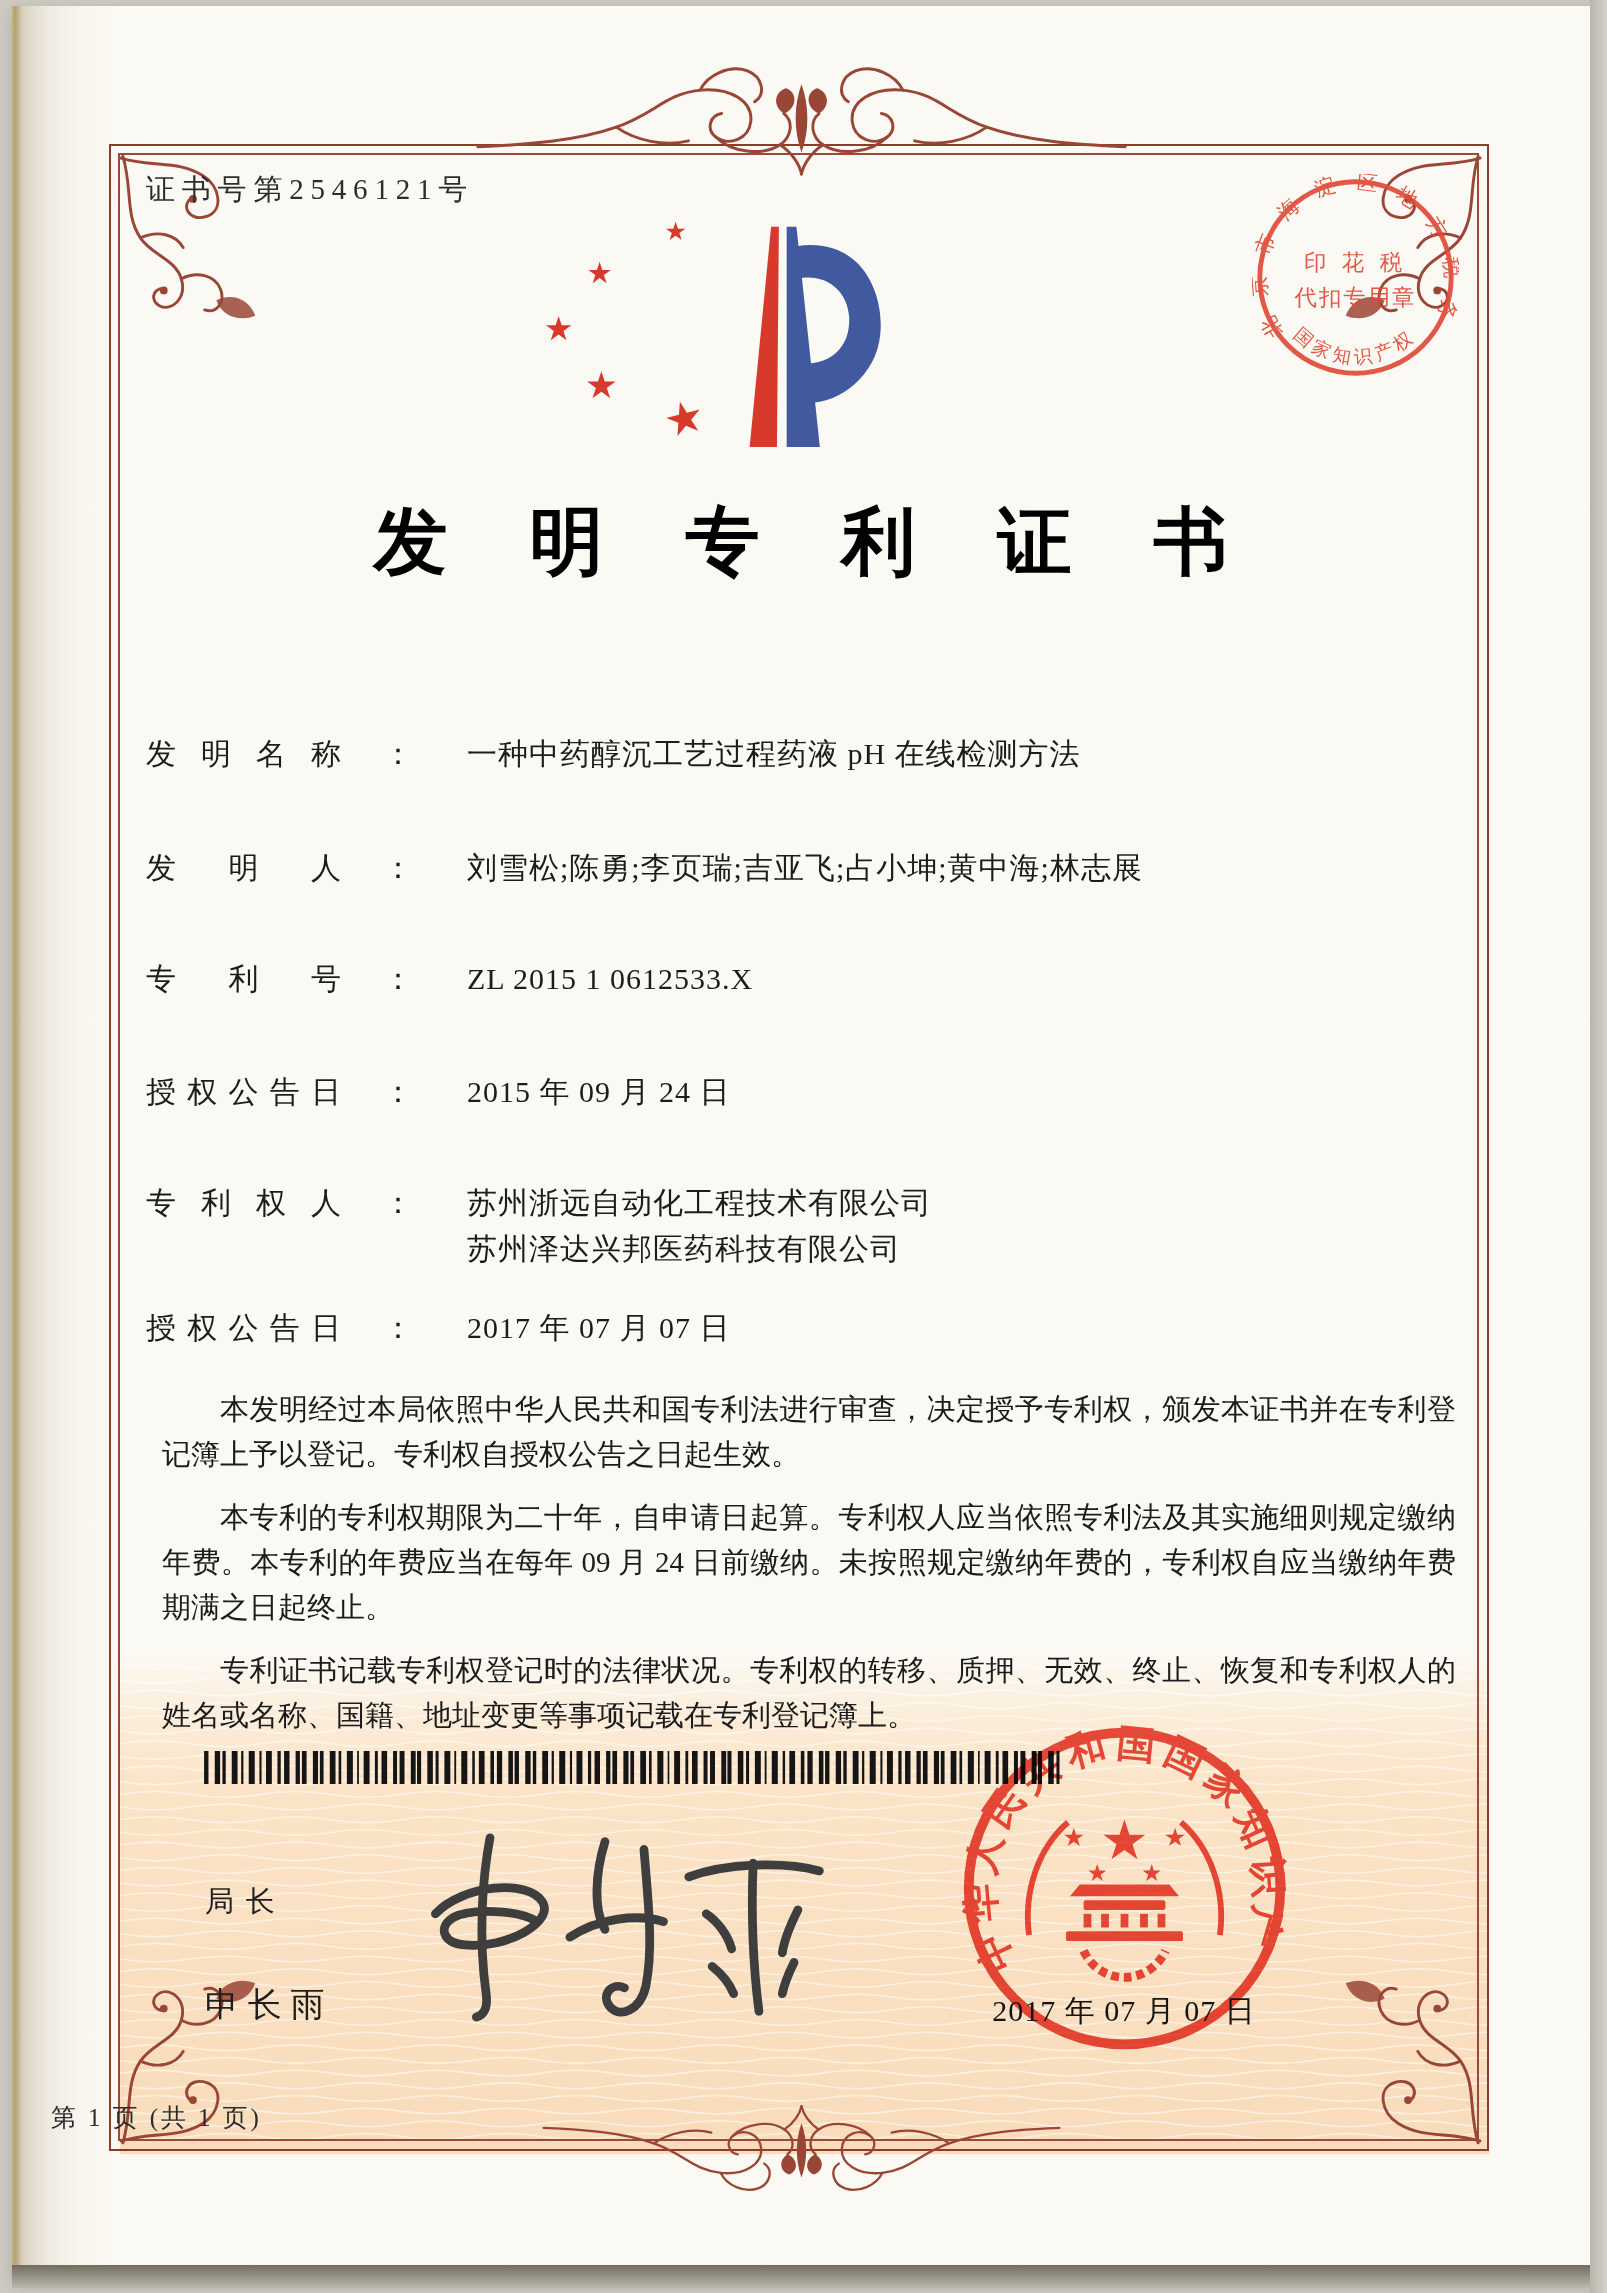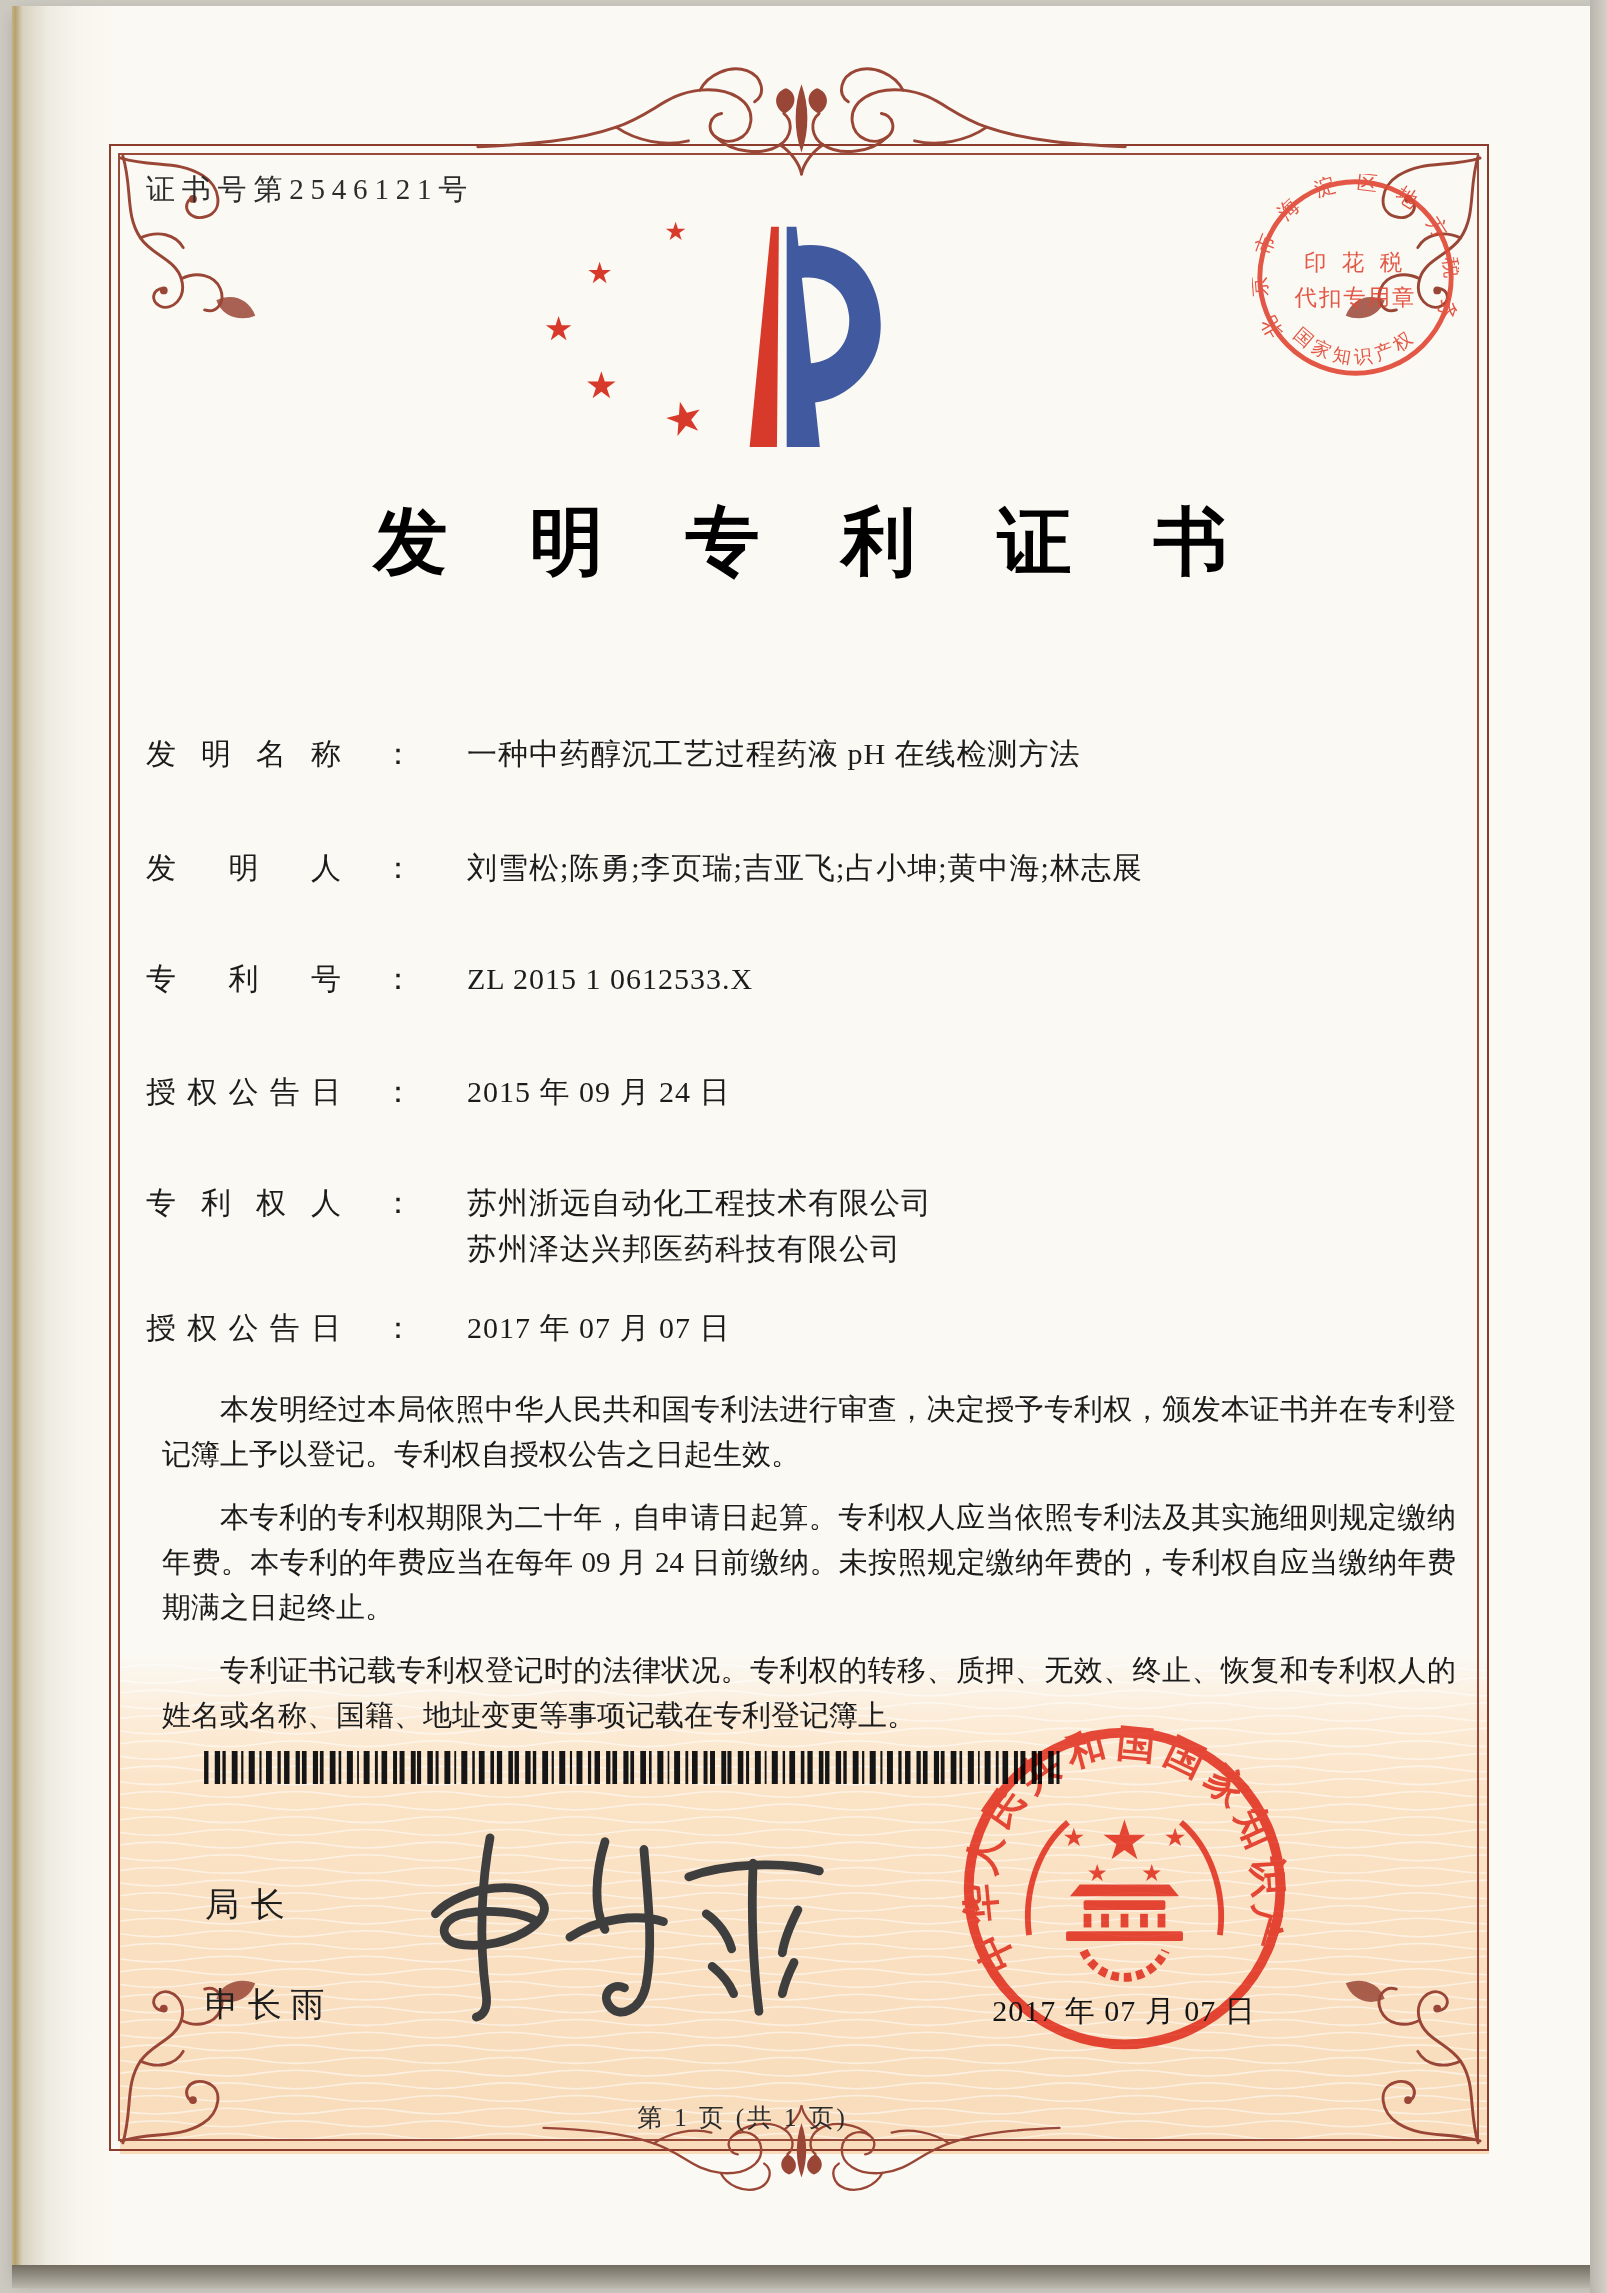--- a/index.html
+++ b/index.html
@@ -62,31 +62,31 @@
   }
   .field{left:146px;z-index:4;font-size:30px;color:#1c1c1c;display:flex;align-items:flex-start;line-height:46px;gap:40px;}
   .flabel{display:inline-block;width:195px;text-align:justify;text-align-last:justify;}
   .colon{display:inline-block;margin:0 3.9px 0 2px;}
   .fvalue{display:inline-block;margin-left:10px;letter-spacing:1px;}
   .paras{
     left:144px;top:1369px;width:1330px;z-index:4;
     font-size:29px;line-height:45px;color:#1b1b1b;text-align:justify;
   }
   .paras p{margin:18px;text-indent:2em;}
-  .post{left:205px;top:1882px;font-size:34px;letter-spacing:11.7px;color:#1e1e1e;z-index:4;text-align:right;}
+  .post{left:205px;top:1882px;font-size:29px;letter-spacing:11.7px;color:#1e1e1e;z-index:4;text-align:right;}
   .signer-name{left:205px;top:1949px;font-size:34px;letter-spacing:8.8px;color:#1e1e1e;z-index:4;margin-top:33px;}
   .signature{left:414px;top:1820px;z-index:5;}
   .barcode{left:202px;top:1751px;z-index:4;}
   .seal{left:957px;top:1721px;z-index:5;mix-blend-mode:multiply;opacity:.95;}
   .seal-date{
     left:958px;top:1991px;width:332px;text-align:center;z-index:6;
     font-size:30px;letter-spacing:1px;color:#141414;
   }
   .footer{
-    left:51px;top:2101px;width:1383px;text-align:center;z-index:4;
+    left:51px;top:2101px;width:1383px;z-index:4;
     font-size:25px;letter-spacing:2.9px;color:#2a2a2a;
   }
   .tax-stamp{left:1252px;top:174px;z-index:4;opacity:.92;}
   .logo{left:541px;top:207px;z-index:4;}
   .star{font-family:"DejaVu Sans",sans-serif;}
 </style>
 </head>
 <body>
 
 <div class="abs page"></div>

